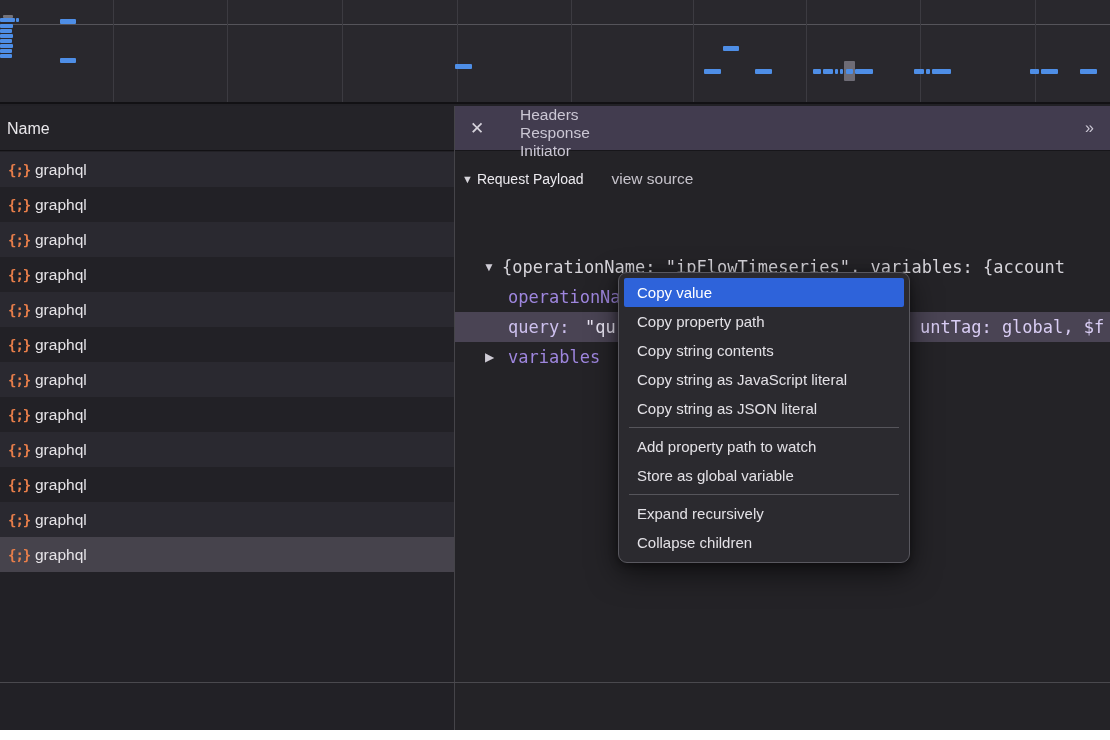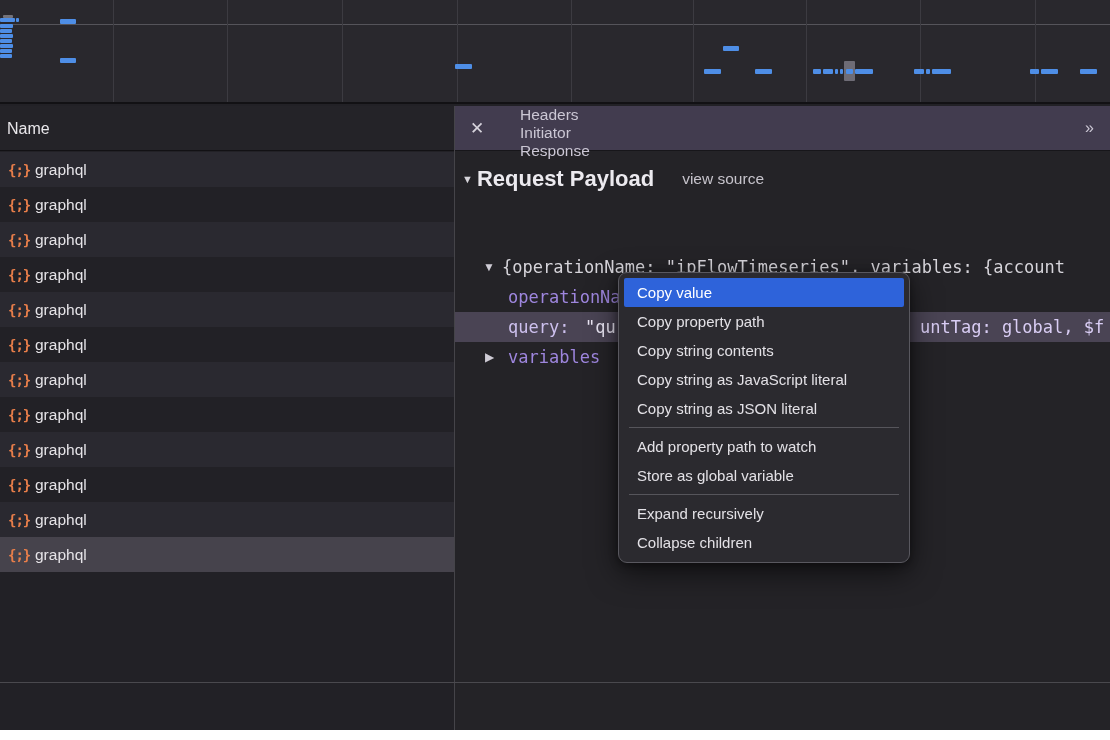--- a/index.html
+++ b/index.html
@@ -37,21 +37,21 @@
   #close-btn { width:44px; display:flex; align-items:center; justify-content:center; color:#d6d3dc; font-size:17px; cursor:pointer; }
   .tab { position:relative; padding:0 21px; display:flex; align-items:center; font-size:15.5px; color:#cbc7d4; cursor:pointer; white-space:nowrap; }
   .tab.active { color:#e6dcfb; }
   .tab.active::after { content:""; position:absolute; left:14px; right:14px; bottom:0; height:3.5px; border-radius:2px; background:#ae96f2; }
   #tab-overflow { margin-left:auto; padding:0 18px; display:flex; align-items:center; color:#cbc7d4; font-size:16px; letter-spacing:-2px; cursor:pointer; }
 
   
   #payload { position:absolute; left:0; top:46px; width:655px; height:578px; overflow:hidden; }
   #section-row { position:absolute; left:7px; top:12px; height:30px; display:flex; align-items:center; }
   .tri { color:#d6d4da; font-size:11px; margin-right:4px; }
-  #section-title { font-size:22px; font-weight:bold; color:#eceaef; }
+  #section-title { font-size:14px; font-weight:normal; color:#eceaef; }
   #view-source { margin-left:28px; font-size:15.5px; color:#c6c3cb; cursor:pointer; }
   .code-line { position:absolute; left:0; width:655px; height:30px; line-height:30px;
                font-family:"DejaVu Sans Mono", monospace; font-size:17px; white-space:nowrap; overflow:hidden; }
   .code-line .tri-sm { font-family:"Liberation Sans", sans-serif; font-size:12px; color:#cfccd5; }
   #pl-line1 { top:100px; color:#d6d4da; }
   #pl-line1 .tri-sm { position:absolute; left:28px; }
   #pl-line1 .txt { position:absolute; left:47px; }
   #pl-line2 { top:130px; }
   #pl-line2 .key { position:absolute; left:53px; color:#9e86de; }
   #pl-line2 .val { position:absolute; left:213px; color:#45a8e8; }
@@ -175,22 +175,22 @@
         </div>
     </div>
 
     <div id="right-panel">
       <div id="tab-bar">
         <div id="close-btn">
           <span>✕</span>
         </div>
         <div id="tabs-container" style="display: flex; flex-direction: column;">
             <div class="tab">Headers</div>
+            <div class="tab">Response</div>
             <div class="tab">Initiator</div>
-            <div class="tab">Response</div>
           </div>
         <div id="tab-overflow">
           <span>»</span>
         </div>
       </div>
 
       <div id="payload">
         <div id="section-row">
           <span class="tri">▼</span>
           <span id="section-title">Request Payload</span>

